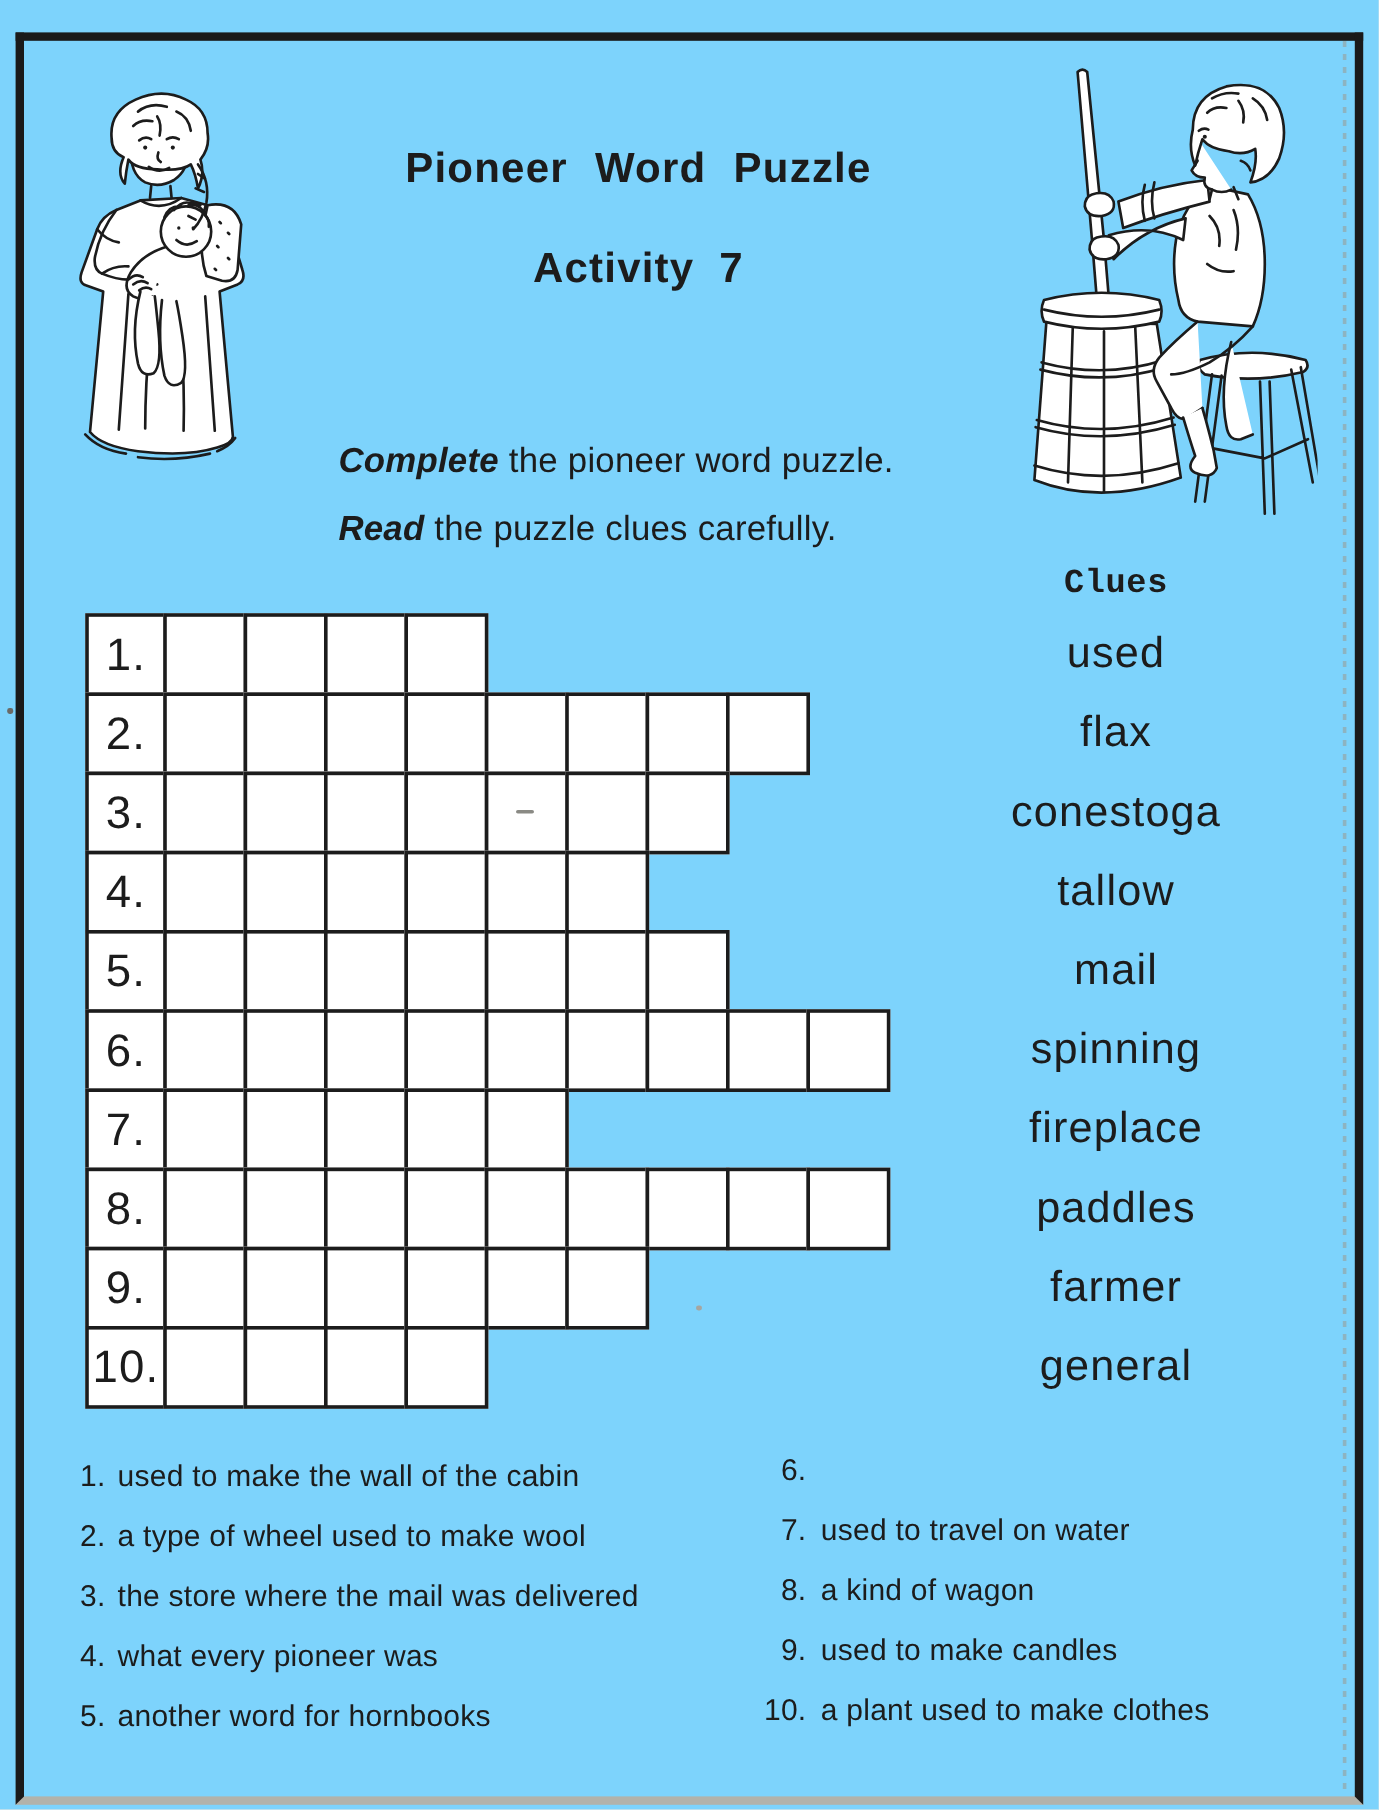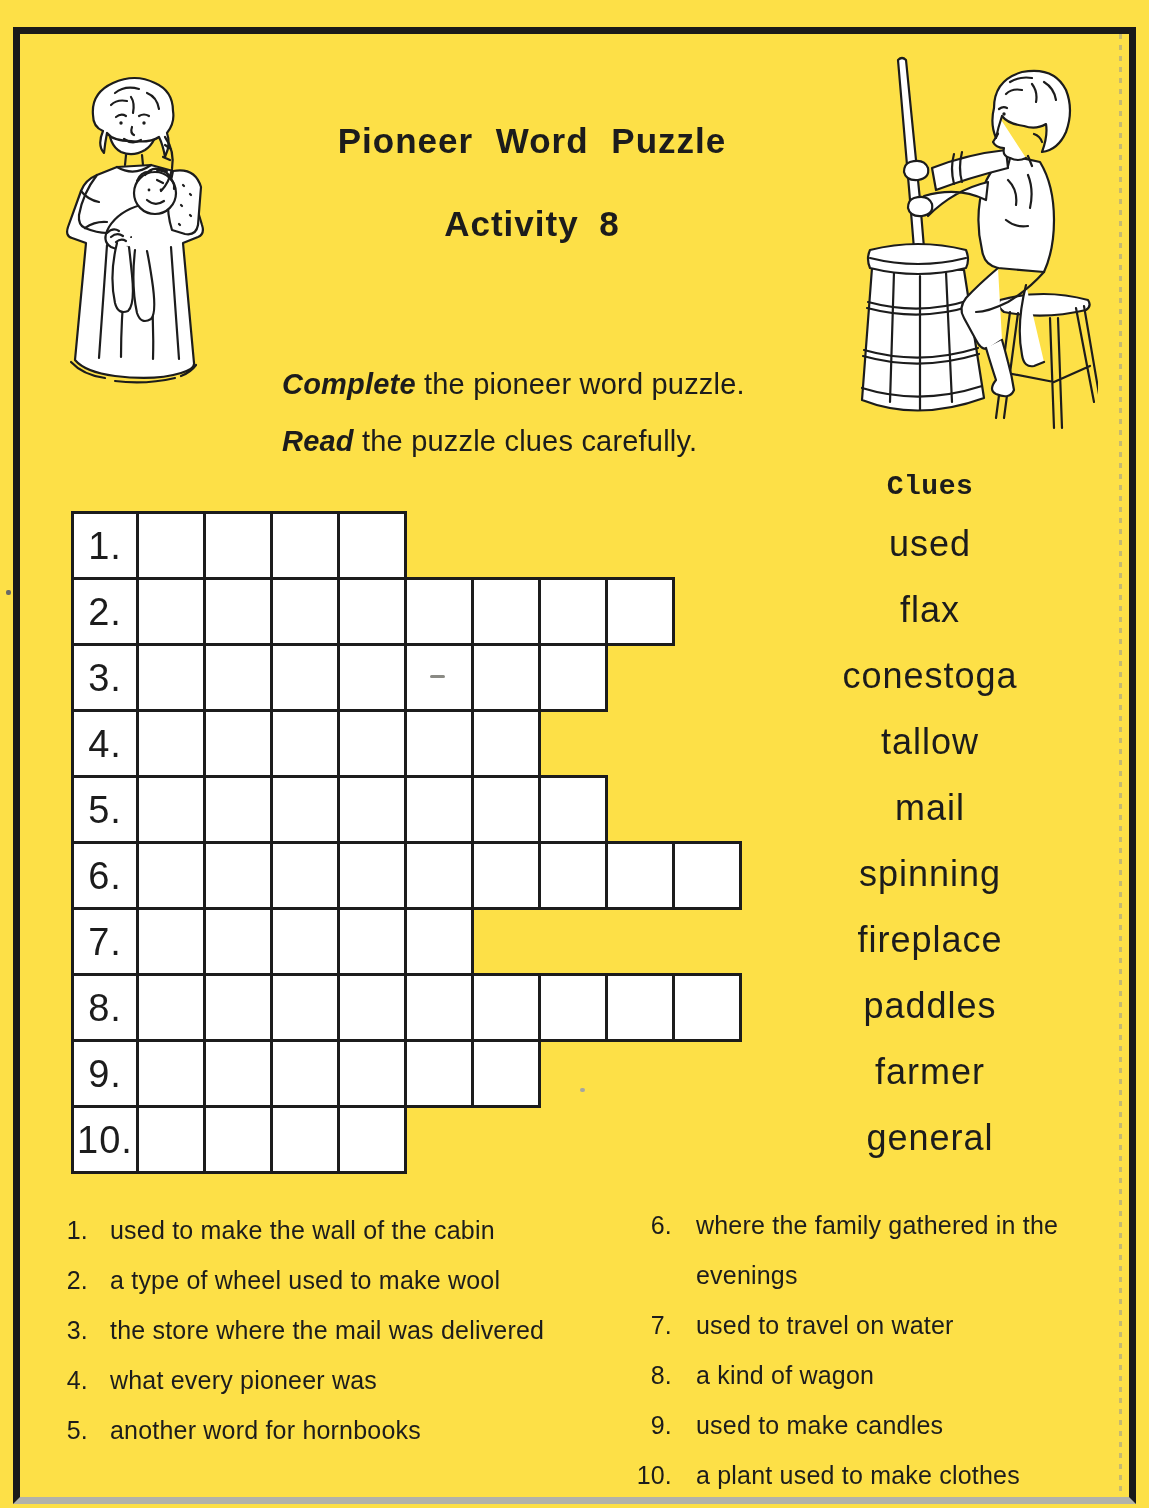--- a/index.html
+++ b/index.html
@@ -1,17 +1,17 @@
 <!DOCTYPE html>
 <html><head>
 <meta charset="utf-8">
 <style>
   html,body{margin:0;padding:0;background:#e8e8e4;}
   .page{
-    position:relative;width:1149px;height:1508px;background:#fde047;
+    position:relative;width:1149px;height:1508px;background:#7dd3fc;
     font-family:"Liberation Sans", sans-serif;color:#1c1c1c;overflow:hidden;
     margin:0 auto;
   }
   .frame{
     position:absolute;left:13px;top:27px;width:1123px;height:1477px;
     box-sizing:border-box;border:7px solid #1a1a1a;border-bottom-color:#b2b2aa;
     pointer-events:none;
   }
   .noise-strip{
     position:absolute;left:1119px;top:34px;width:3px;height:1460px;
@@ -51,21 +51,21 @@
     font-size:38px;letter-spacing:1px;padding-top:2px;}
   .cell.blank{width:70px;}
 
   
   .clues-col{position:absolute;font-size:25px;line-height:50px;letter-spacing:.2px;}
   .clues-col.left{left:56px;top:1205px;width:558px;}
   .clues-col.right{left:632px;top:1200px;width:472px;}
   .clue-item{display:flex;align-items:flex-start;}
   .clue-num{flex:0 0 32px;text-align:right;margin-right:10px;}
   .clues-col.right .clue-num{flex:0 0 40px;margin-right:12px;}
-  .clue-text{flex:1;margin-left:12px;}
+  .clue-text{flex:1;}
 
   
   .artifact{position:absolute;background:#8a8a84;border-radius:2px;}
 </style>
 </head>
 <body>
 
 <div class="page">
   <div class="frame"></div>
   <div class="noise-strip"></div>
@@ -126,21 +126,21 @@
         <path d="M138,62 Q134,76 140,84 L135,92 Q138,98 146,98 Q144,106 152,108 Q160,112 168,108" fill="#fff"></path>
         <path d="M136,58 Q136,30 164,22 Q196,16 208,40 Q216,60 208,82 Q200,100 184,102 Q190,86 188,74 Q178,80 166,76 Q150,74 144,66 Q140,78 138,88 Q132,74 136,58 Z" fill="#fff"></path>
         <path d="M152,32 Q162,26 174,28 M148,44 Q154,38 164,40 M186,32 Q196,38 198,50 M174,34 Q180,42 178,52"></path>
         <circle cx="146" cy="64" r="1.7" fill="#1c1c1c" stroke="none"></circle>
         <path d="M141,59 q4,-3 8,-1 M176,84 q6,2 8,8 M152,108 L150,116 M170,106 L174,116"></path>
       </g>
     </svg>
   </div>
 
   <div class="title">Pioneer Word Puzzle</div>
-  <div class="subtitle">Activity 8</div>
+  <div class="subtitle">Activity 7</div>
 
   <div class="instr l1"><b>Complete</b><span> the pioneer word puzzle.</span></div>
   <div class="instr l2"><b>Read</b><span> the puzzle clues carefully.</span></div>
 
   <div class="bank">
     <div class="bank-header">Clues</div>
 
   <div class="bank-word">used</div>
       <div class="bank-word">flax</div>
       <div class="bank-word">conestoga</div>
@@ -272,21 +272,20 @@
       </div>
       <div class="clue-item">
         <span class="clue-num">5.</span>
         <span class="clue-text">another word for hornbooks</span>
       </div>
     </div>
   <div class="clues-col right">
 
   <div class="clue-item">
         <span class="clue-num">6.</span>
-        <span class="clue-text">where the family gathered in the evenings</span>
       </div>
       <div class="clue-item">
         <span class="clue-num">7.</span>
         <span class="clue-text">used to travel on water</span>
       </div>
       <div class="clue-item">
         <span class="clue-num">8.</span>
         <span class="clue-text">a kind of wagon</span>
       </div>
       <div class="clue-item">

